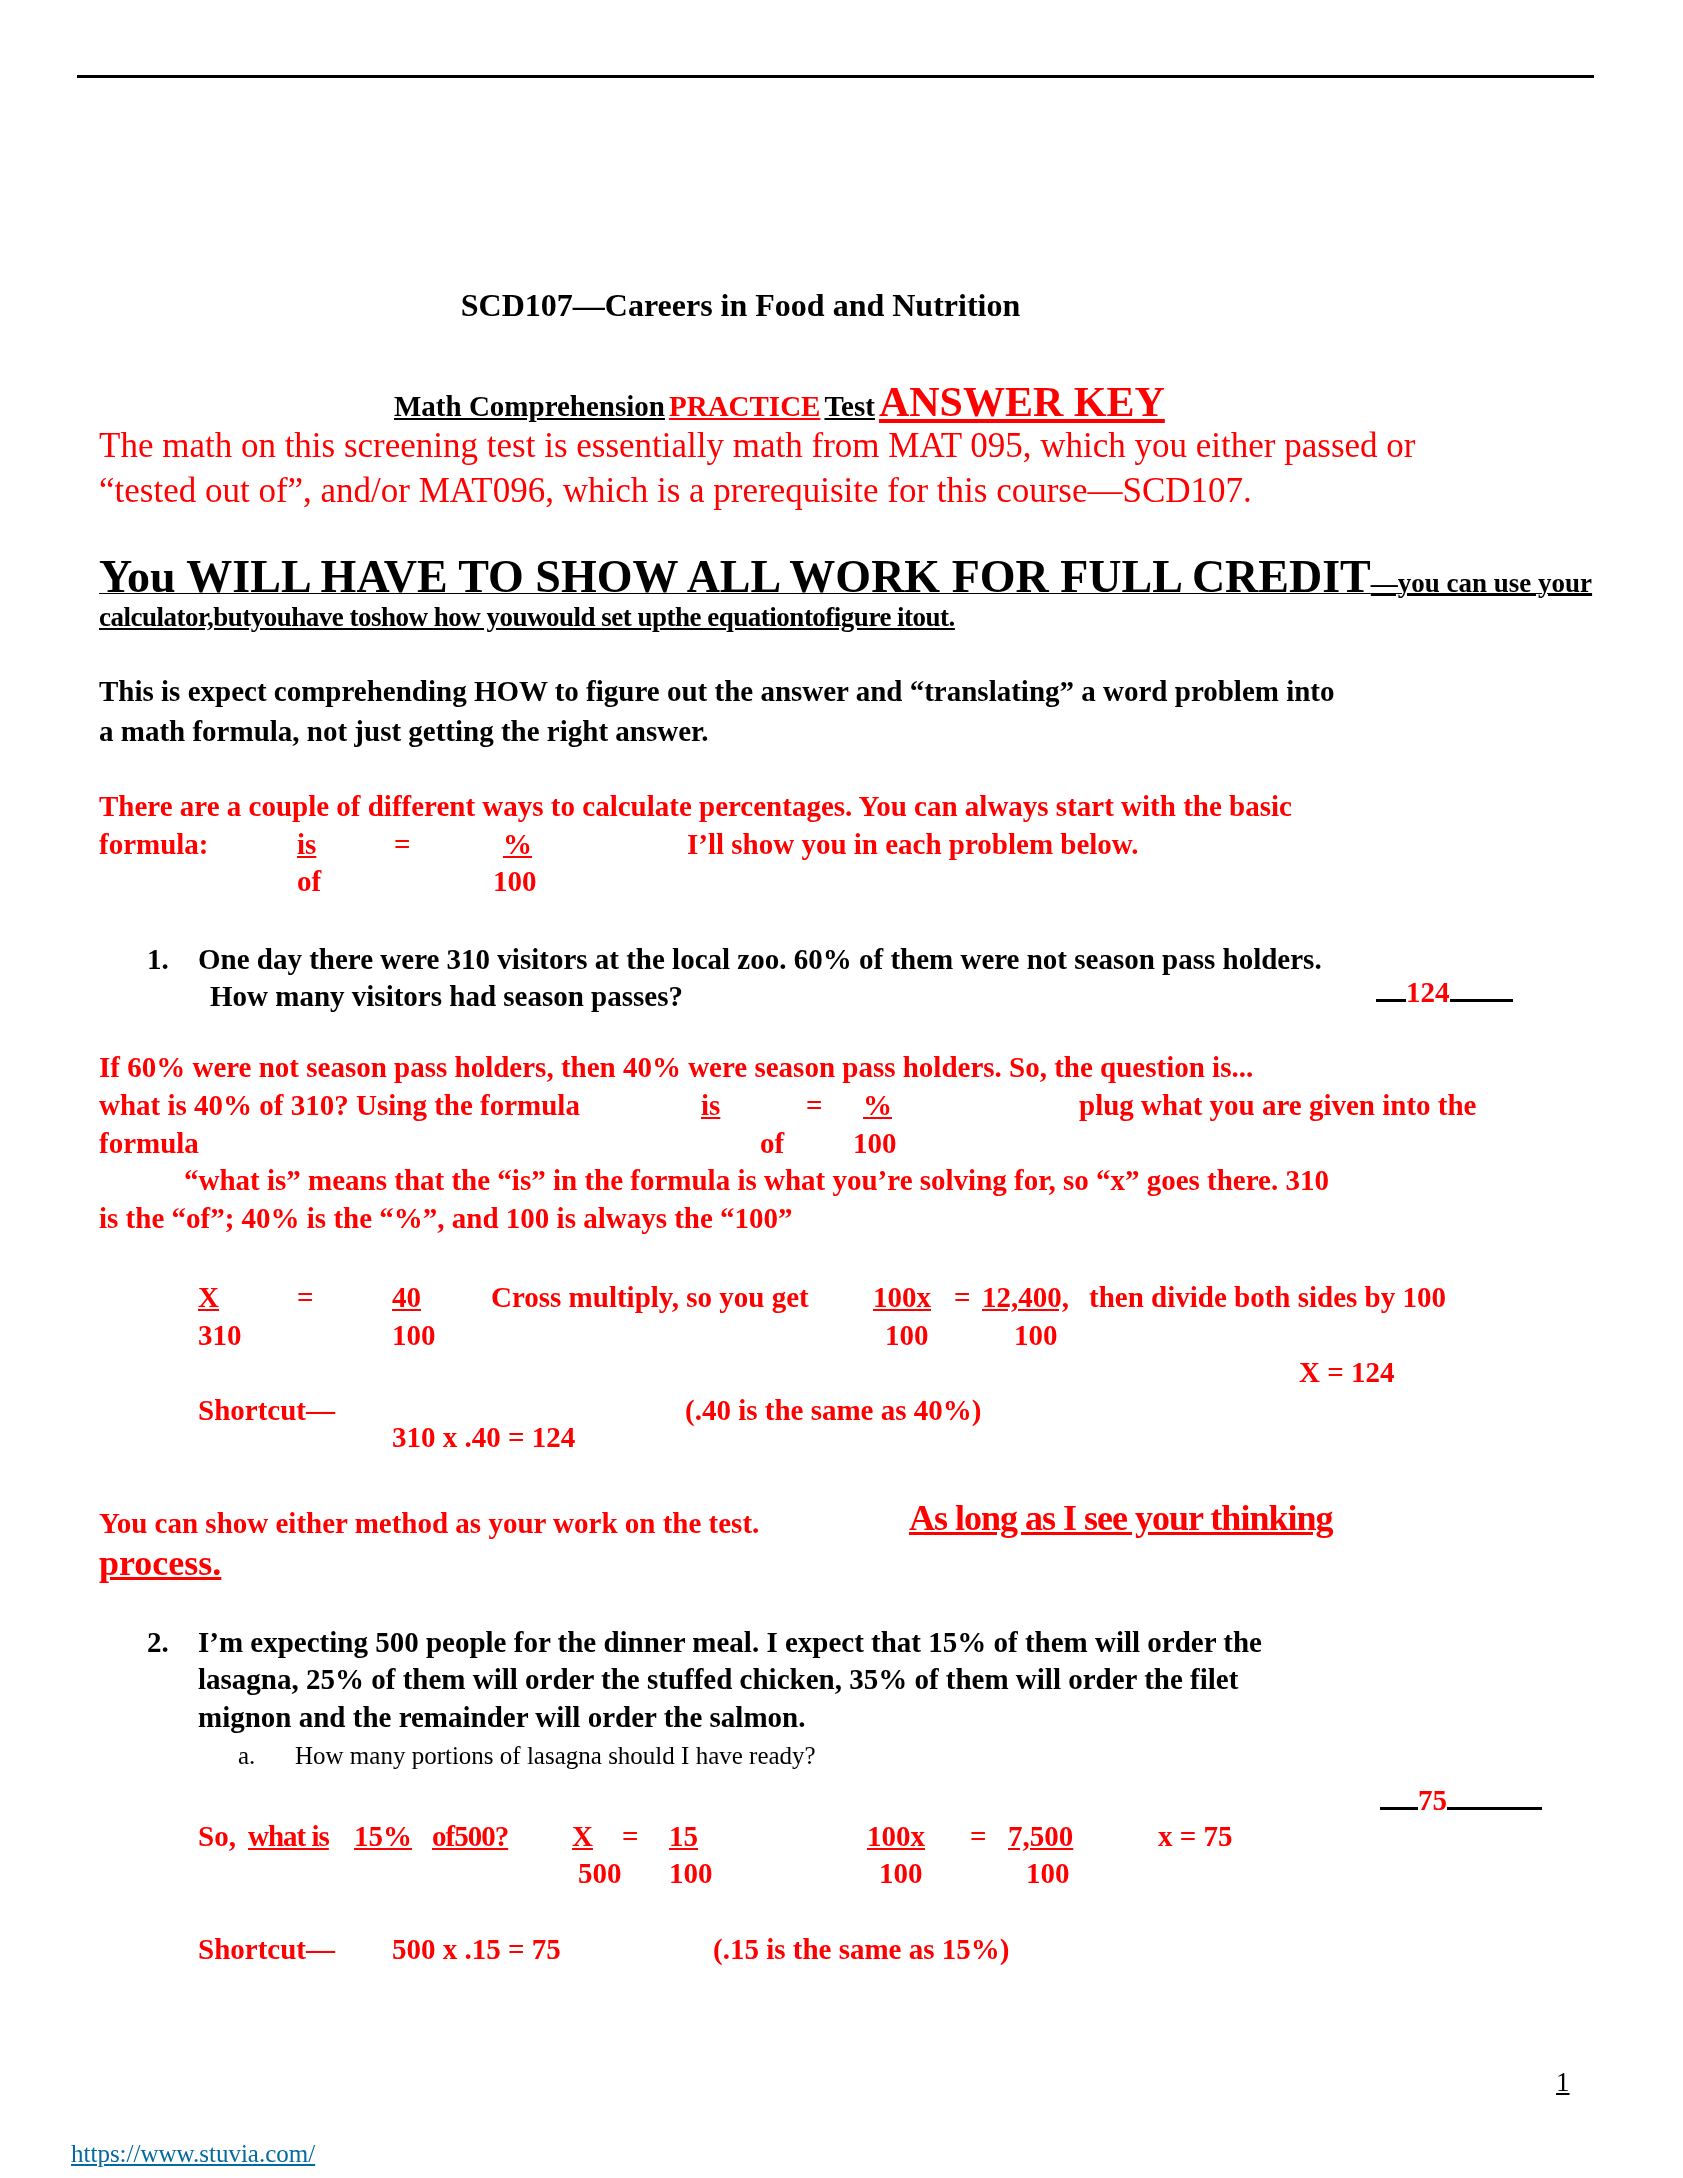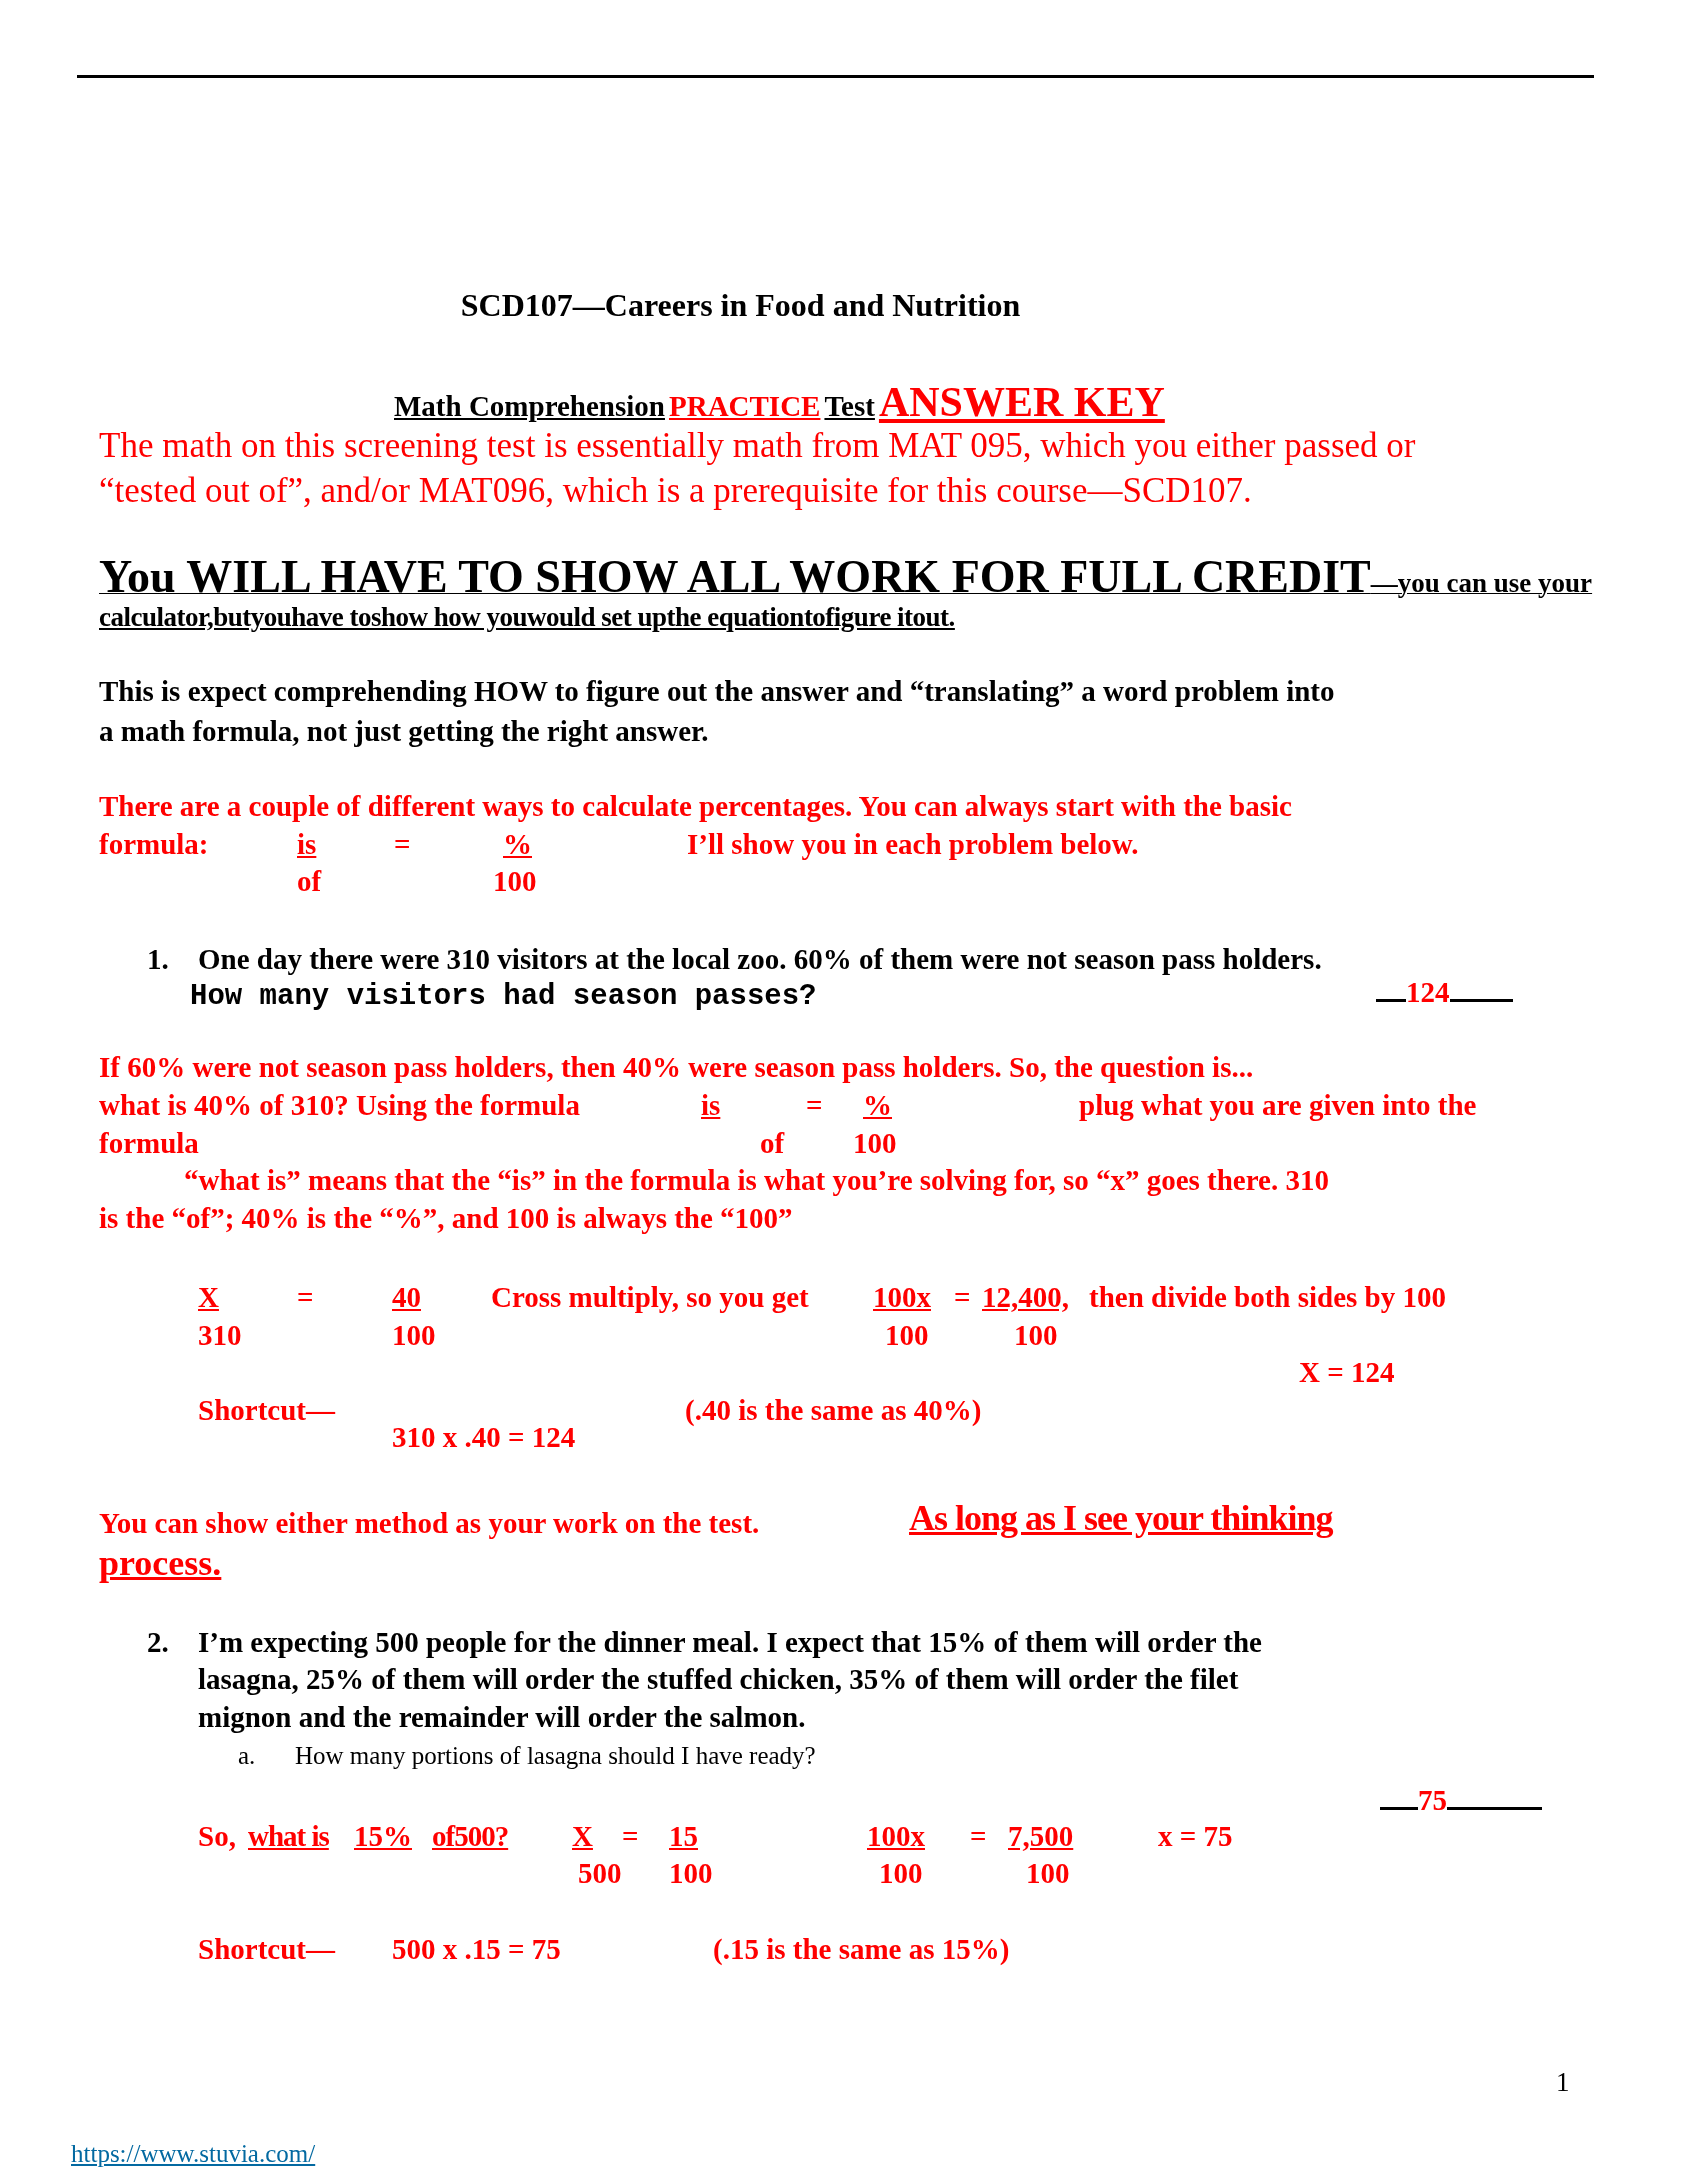--- a/index.html
+++ b/index.html
@@ -4,21 +4,21 @@
 <style>
   html,body{margin:0;padding:0;background:#fff;}
   body{width:1683px;height:2178px;position:relative;overflow:hidden;font-family:"Liberation Serif",serif;color:#000;}
   .abs{position:absolute;white-space:nowrap;}
   .b{font-weight:bold;}
   .red{color:#ff0000;}
   .u{text-decoration:underline;}
   .rule{position:absolute;left:77px;top:75px;width:1517px;height:3px;background:#000;}
   .f32{font-size:32px;}
   .f29{font-size:29px;}
-  .f27{font-size:27px;}
+  .f27{font-size:27px;text-decoration:underline;}
   .f25{font-size:25px;}
 </style>
 </head>
 <body>
 
 <div class="rule"></div>
 
 <div class="abs b f32" style="left:0;width:1481px;text-align:center;top:287px;">SCD107—Careers in Food and Nutrition</div>
 
 <div class="abs b" style="left:394px;top:378px;">
@@ -43,21 +43,21 @@
 <div class="abs b red f29" style="left:99px;top:828px;">formula:</div>
 <div class="abs b red f29 u" style="left:297px;top:828px;">is</div>
 <div class="abs b red f29" style="left:394px;top:828px;">=</div>
 <div class="abs b red f29 u" style="left:503px;top:828px;">%</div>
 <div class="abs b red f29" style="left:687px;top:828px;">I’ll show you in each problem below.</div>
 <div class="abs b red f29" style="left:297px;top:865px;">of</div>
 <div class="abs b red f29" style="left:493px;top:865px;">100</div>
 
 <div class="abs b f29" style="left:147px;top:943px;">1.</div>
 <div class="abs b f29" style="left:198px;top:943px;">One day there were 310 visitors at the local zoo. 60% of them were not season pass holders.</div>
-<div class="abs b f29" style="left:190px;top:980px;font-family:Liberation Mono, monospace;">How many visitors had season passes?</div>
+<div class="abs b f29" style="left:210px;top:980px;">How many visitors had season passes?</div>
 <div class="abs b f29" style="left:1376px;top:976px;">
   <span style="display:inline-block;width:30px;border-bottom:3px solid #000;"></span><span class="red">124</span><span style="display:inline-block;width:63px;border-bottom:3px solid #000;"></span>
 </div>
 
 <div class="abs b red f29" style="left:99px;top:1051px;">If 60% were not season pass holders, then 40% were season pass holders. So, the question is...</div>
 <div class="abs b red f29" style="left:99px;top:1089px;">what is 40% of 310?  Using the formula</div>
 <div class="abs b red f29 u" style="left:701px;top:1089px;">is</div>
 <div class="abs b red f29" style="left:806px;top:1089px;">=</div>
 <div class="abs b red f29 u" style="left:863px;top:1089px;">%</div>
 <div class="abs b red f29" style="left:1079px;top:1089px;">plug what you are given into the</div>

